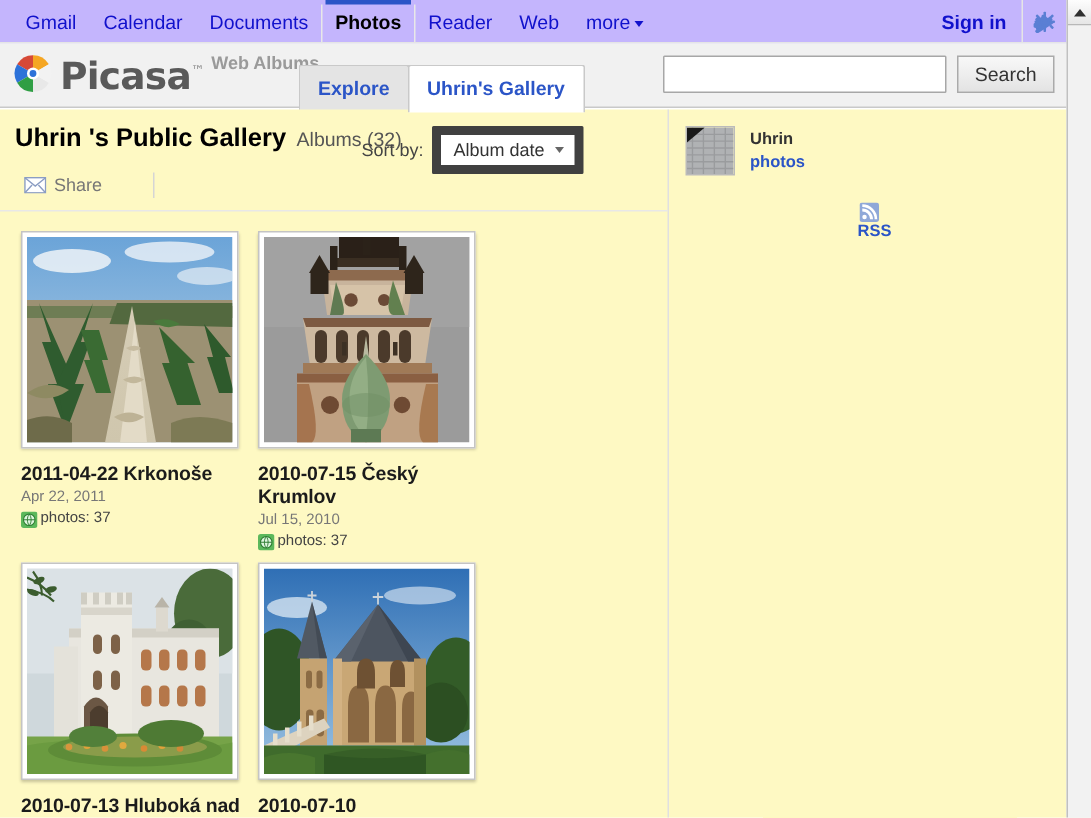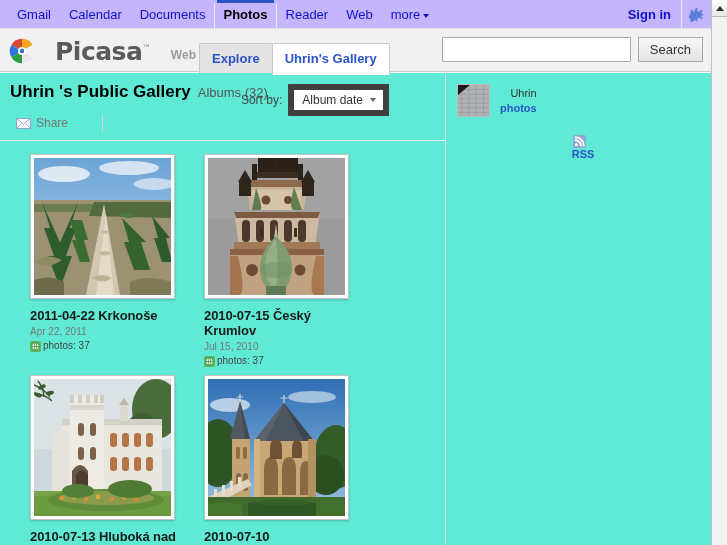--- a/index.html
+++ b/index.html
@@ -76,21 +76,21 @@
 
   
   #pheader {
     position: absolute; top: 29px; left: 0;
     width: 711px; height: 43px;
     background: #f1f1f1;
     border-bottom: 1px solid #c9c9c9;
   }
   #logo-wrap {
     position: absolute; left: 8px; top: 6px;
-    display: flex; align-items: flex-end; gap: 15px;
+    display: flex; align-items: flex-start;
   }
   #logo-text {
     font-family: "DejaVu Sans", sans-serif;
     font-size: 25px;
     font-weight: bold;
     color: #5a5a5a;
     letter-spacing: -0.5px;
     line-height: 26px;
     margin-left: 4px;
   }
@@ -142,21 +142,21 @@
     background: linear-gradient(#f8f8f8, #e3e3e3);
     border: 1px solid #aaa;
     border-radius: 0;
     cursor: pointer;
   }
 
   
   #content {
     position: absolute; top: 73px; left: 0;
     width: 711px; height: 472px;
-    background: #5eead4;
+    background: #fef9c3;
   }
   #main-col {
     position: absolute; left: 0; top: 0;
     width: 446px; height: 472px;
     border-right: 1px solid #e0e0e0;
     overflow: hidden;
   }
   #side-col {
     position: absolute; left: 447px; top: 0;
     width: 264px; height: 472px;
@@ -219,21 +219,21 @@
     margin: 7px 0 0 0;
     height: 1px; background: #e8e8e8;
     width: 446px;
   }
 
   
   #album-grid {
     display: flex; flex-wrap: wrap;
     padding: 13px 0 0 14px;
   }
-  .album { width: 158px; margin-bottom: 8px; margin-left: 16px; }
+  .album { width: 158px; margin-bottom: 8px; }
   .thumb-frame {
     width: 145px; height: 145px;
     border: 1px solid #c4c4c4;
     padding: 3px;
     background: #fff;
     box-shadow: 0 1px 2px rgba(0,0,0,.22);
     cursor: pointer;
   }
   .thumb { width: 137px; height: 137px; display: block; }
   .album-title {
@@ -252,21 +252,21 @@
   .globe-icon { margin-right: 2px; flex: none; }
 
   
   #profile { display: flex; align-items: flex-start; padding: 3px 0 0 5px; }
   #avatar {
     width: 33px; height: 33px;
     border: 1px solid #bbb;
     flex: none;
   }
   #profile-text { margin-left: 10px; padding-top: 2px; }
-  #profile-name { font-size: 11px; font-weight: normal; color: #333; line-height: 14px; text-align: right; }
+  #profile-name { font-size: 11px; font-weight: bold; color: #333; line-height: 14px; }
   #profile-photos {
     font-size: 11px; font-weight: bold; color: #2b55c7;
     text-decoration: none; line-height: 15px; display: block; margin-top: 1px;
   }
   #rss-row { display: flex; align-items: center; padding: 18px 0 0 5px; flex-direction: column; }
   #rss-link {
     font-size: 11px; font-weight: bold; color: #2b55c7;
     text-decoration: none; margin-left: 8px;
   }
 

